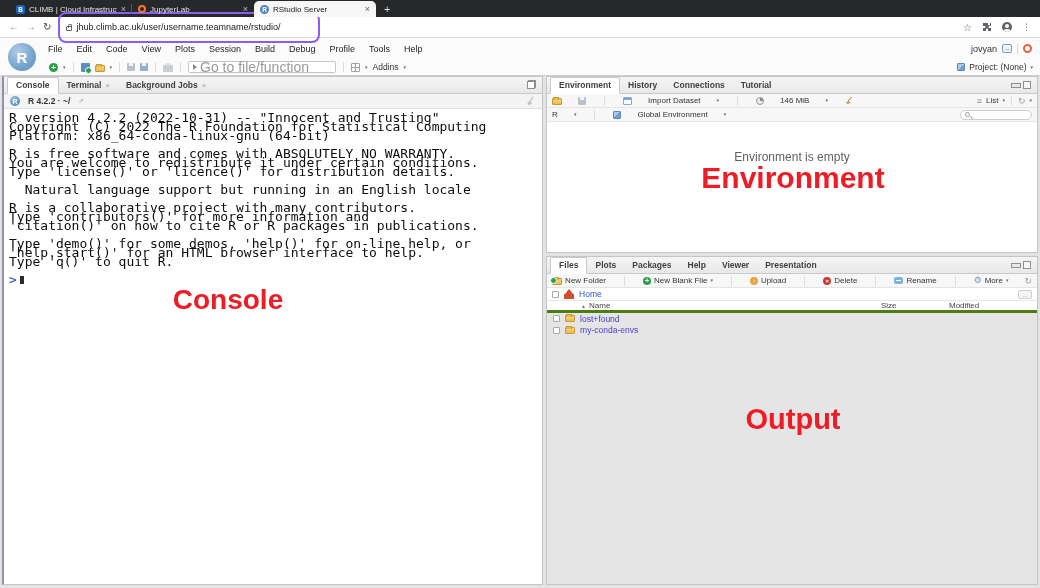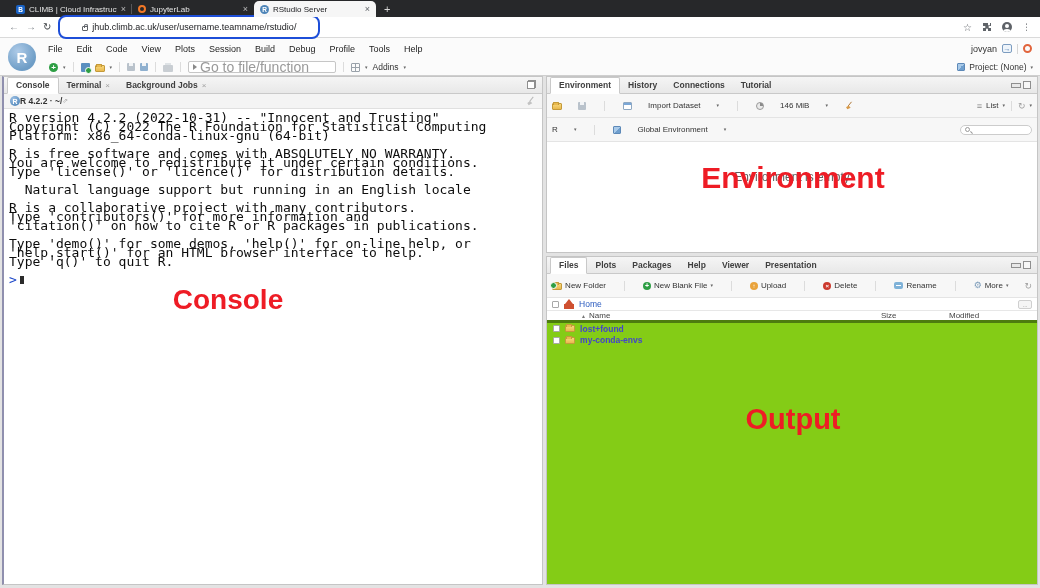--- a/index.html
+++ b/index.html
@@ -16,21 +16,21 @@
   .btab.active .btab-close { color:#5f6368; }
   .fav { width:9px; height:9px; flex:0 0 auto; display:flex; align-items:center; justify-content:center; }
   .fav-b { background:#1a63c6; color:#fff; font-size:6.5px; font-weight:bold; border-radius:2px; }
   .fav-jupyter { width:8px; height:8px; border:2px solid #f37726; border-radius:50%; }
   .fav-rstudio { background:#4e85b8; color:#fff; font-size:6.5px; font-weight:bold; border-radius:50%; }
   .newtab-btn { color:#d7d7d7; font-size:11px; margin-left:8px; padding-bottom:2px; }
 
   .addressbar { height:21px; background:#ffffff; display:flex; align-items:center; gap:7px; padding:0 9px; border-bottom:1px solid #dadada; }
   .nav-ic { color:#80868b; font-size:10px; line-height:1; }
   .nav-ic.dark { color:#3c4043; }
-  .url-pill { width:262px; height:24px; border:2px solid #1d4ed8; border-radius:8px; display:flex; align-items:center; gap:4px; padding:0 22px; }
+  .url-pill { width:262px; height:31px; border:2px solid #8b5cf6; border-radius:8px; display:flex; align-items:center; gap:4px; padding:0 6px; }
   .lock-ic { width:6px; height:5px; border:1px solid #5f6368; border-radius:1px; position:relative; margin-top:2px; }
   .lock-ic::before { content:""; position:absolute; left:1px; top:-3px; width:2px; height:3px; border:1px solid #5f6368; border-bottom:none; border-radius:2px 2px 0 0; }
   .url-text { font-size:9px; color:#202124; white-space:nowrap; }
   .bar-right { margin-left:auto; display:flex; align-items:center; gap:10px; }
   .star-ic { color:#5f6368; font-size:10px; }
   .avatar-ic { width:10px; height:10px; border-radius:50%; background:#5f6368; position:relative; overflow:hidden; }
   .avatar-ic::before { content:""; position:absolute; left:3px; top:2px; width:4px; height:4px; border-radius:50%; background:#fff; }
   .avatar-ic::after { content:""; position:absolute; left:1px; top:7px; width:8px; height:5px; border-radius:50% 50% 0 0; background:#fff; }
   .dots-ic { color:#5f6368; font-size:9px; letter-spacing:0; }
 
@@ -81,32 +81,32 @@
   .ptab-close { color:#a0a0a0; font-weight:normal; font-size:8px; }
   .win-btns { margin-left:auto; display:flex; align-items:center; gap:4px; padding:0 6px 4px 0; }
   .min-ic { width:8px; height:7px; position:relative; }
   .min-ic::after { content:""; position:absolute; left:0; bottom:1px; width:8px; height:3px; background:#e8e8e8; border:1px solid #8f8f8f; }
   .max-ic { width:8px; height:8px; border:1px solid #8f8f8f; background:#f6f6f6; }
   .restore-ic { width:9px; height:9px; position:relative; }
   .restore-ic::before { content:""; position:absolute; right:0; top:0; width:6px; height:6px; border:1px solid #8f8f8f; background:#fff; }
   .restore-ic::after { content:""; position:absolute; left:0; bottom:0; width:6px; height:6px; border:1px solid #8f8f8f; background:#fff; }
 
   
-  .console-sub { height:15px; background:#f4f4f4; border-bottom:1px solid #e0e0e0; display:flex; align-items:center; gap:0; padding:0 6px; font-size:8.5px; font-weight:bold; color:#333; flex:0 0 auto; }
+  .console-sub { height:15px; background:#f4f4f4; border-bottom:1px solid #e0e0e0; display:flex; align-items:center; gap:8px; padding:0 6px; font-size:8.5px; font-weight:bold; color:#333; flex:0 0 auto; }
   .ic-r-small { width:10px; height:10px; border-radius:50%; background:radial-gradient(circle at 35% 30%, #9cc0e4, #5c8fc0 70%); color:#fff; font-size:7px; font-weight:bold; display:flex; align-items:center; justify-content:center; }
   .ic-arrow-out { color:#adadad; font-size:7px; font-weight:normal; }
   .broom-ic { margin-left:auto; width:11px; height:11px; opacity:.55; }
   .console-body { flex:1; padding:4px 0 0 5px; font-family:"DejaVu Sans Mono", monospace; font-size:13px; line-height:9px; color:#0d0d0d; }
   .console-out { white-space:pre; }
   .prompt-line { display:flex; align-items:center; margin-top:9px; }
   .prompt-char { color:#1b46c8; white-space:pre; }
   .cursor-block { display:inline-block; width:4px; height:8px; background:#2b2b2b; margin-left:3px; }
 
   
-  .mini-toolbar { height:24px; background:#f7f7f7; border-bottom:1px solid #e4e4e4; display:flex; align-items:center; gap:16px; padding:0 5px; font-size:8px; color:#333; flex:0 0 auto; }
+  .mini-toolbar { height:14px; background:#f7f7f7; border-bottom:1px solid #e4e4e4; display:flex; align-items:center; gap:16px; padding:0 5px; font-size:8px; color:#333; flex:0 0 auto; }
   .ic-table { width:9px; height:8px; border:1px solid #8fa8c2; background:#fff; position:relative; border-radius:1px; }
   .ic-table::before { content:""; position:absolute; left:0; right:0; top:0; height:2px; background:#7ba7d7; }
   .ic-pie { width:8px; height:8px; border-radius:50%; border:1px solid #999; background:conic-gradient(#8a8a8a 0 100deg, #eaeaea 100deg 360deg); }
   .broom-sm { width:10px; height:10px; }
   .list-ic { color:#8a8a8a; font-size:9px; }
   .refresh-ic { color:#9e9e9e; font-size:9px; }
   .right-group { margin-left:auto; display:flex; align-items:center; gap:4px; }
   .search-box { width:72px; height:10px; border:1px solid #cccccc; border-radius:6px; background:#fff; display:flex; align-items:center; padding:0 4px; gap:3px; }
   .mag-ic { width:5px; height:5px; border:1px solid #9a9a9a; border-radius:50%; position:relative; flex:0 0 auto; }
   .mag-ic::after { content:""; position:absolute; left:4px; top:4px; width:3px; height:1px; background:#9a9a9a; transform:rotate(45deg); }
@@ -133,21 +133,21 @@
   .ellipsis-btn { margin-left:auto; width:14px; height:9px; border:1px solid #cfcfcf; border-radius:2px; background:#f5f5f5; color:#888; font-size:6px; line-height:8px; text-align:center; }
   .files-header { height:12px; display:flex; align-items:flex-end; font-size:8px; color:#444; border-bottom:3px solid #4d7c0f; flex:0 0 auto; }
   .col-name { flex:1; padding-left:34px; display:flex; align-items:center; gap:3px; }
   .sort-ic { font-size:5px; color:#777; }
   .col-size { width:68px; flex:0 0 auto; }
   .col-modified { width:88px; flex:0 0 auto; }
   .file-row { height:11.5px; display:flex; align-items:center; gap:5px; padding-left:6px; font-size:8.5px; }
   .file-folder { width:10px; height:7px; background:linear-gradient(#f8d77c,#e9b94e); border:1px solid #c49a3a; border-radius:1px; position:relative; flex:0 0 auto; }
   .file-folder::before { content:""; position:absolute; left:0; top:-2px; width:4px; height:2px; background:#e9b94e; border:1px solid #c49a3a; border-bottom:none; }
   .file-link { color:#4343cd; }
-  .files-body { flex:1; background:#84cc16;font-weight:bold; }
+  .files-body { flex:1; background:#e5e5e5; }
 
   
   .ann { position:absolute; font-weight:bold; color:#ee1c25; transform:translate(-50%,-50%); white-space:nowrap; }
   .ann-console { left:228px; top:300px; font-size:28px; }
   .ann-environment { left:793px; top:178px; font-size:30px; }
   .ann-output { left:793px; top:419px; font-size:29px; }
 </style>
 </head>
 <body>
 

